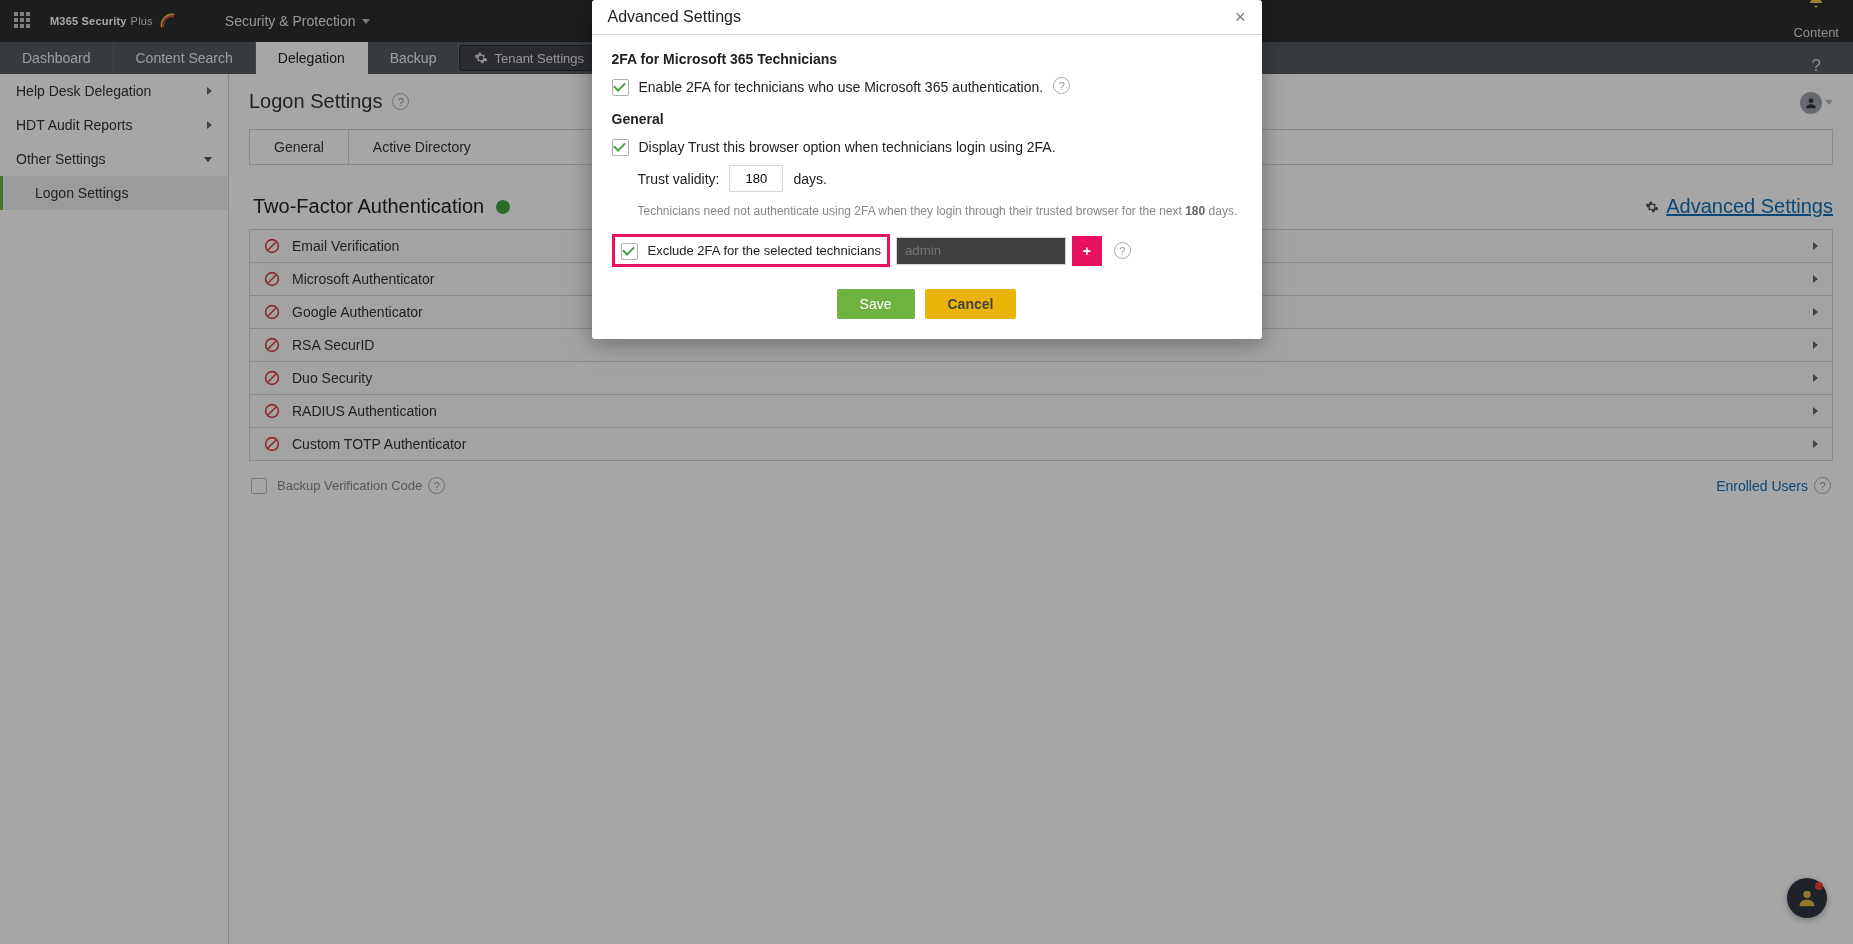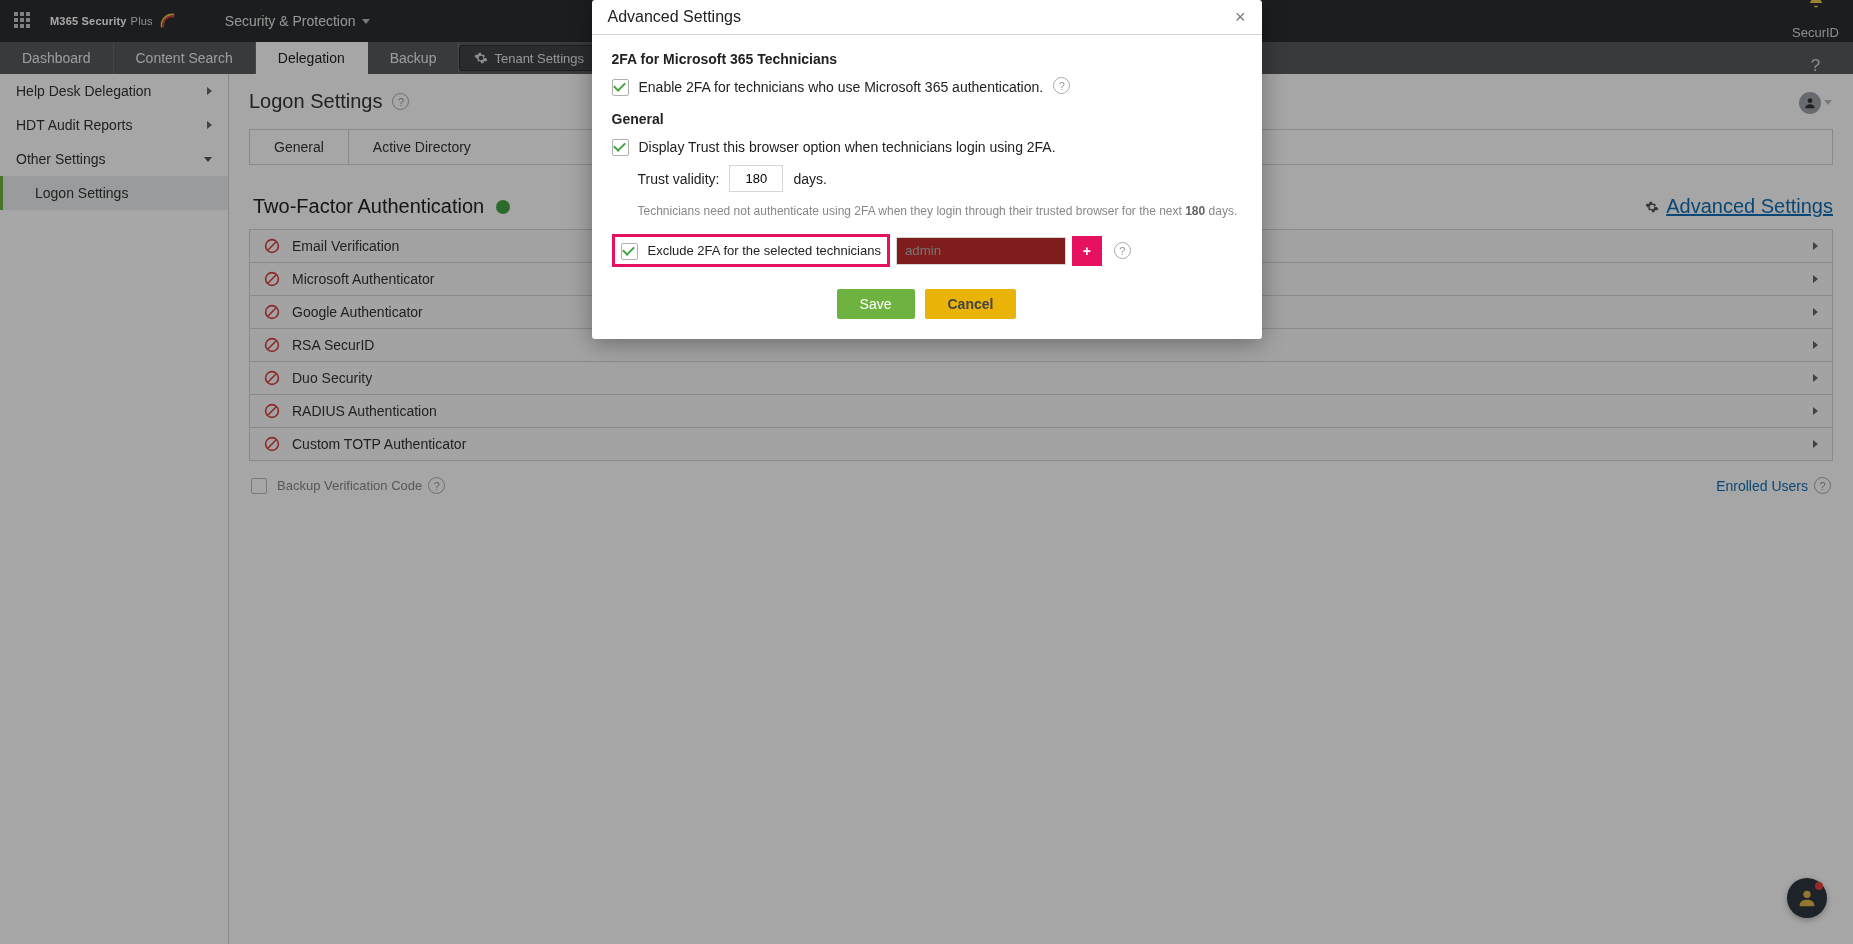--- a/index.html
+++ b/index.html
@@ -75,21 +75,21 @@
   .sect-title{font-weight:600;font-size:14px;margin:0 0 10px 0;}
   .form-row{display:flex;align-items:flex-start;gap:10px;margin-bottom:14px;font-size:14px;line-height:20px;}
   .green-check{width:15px;height:15px;border:1px solid #b0b0b0;border-radius:2px;display:inline-block;position:relative;flex-shrink:0;margin-top:2px;}
   .green-check::after{content:"";position:absolute;left:3px;top:0px;width:5px;height:9px;border:solid #3fa33f;border-width:0 2px 2px 0;transform:rotate(45deg);}
   .trust-line{display:flex;align-items:center;gap:10px;margin-left:26px;margin-bottom:6px;font-size:14px;}
   .trust-line input{width:48px;height:23px;border:1px solid var(--border);text-align:center;font-size:13px;}
   .note{margin-left:26px;font-size:12px;color:#888;max-width:600px;}
   .note b{color:#666;font-weight:600;}
   .exclude-row{display:flex;align-items:center;gap:6px;margin-top:16px;}
   .highlight-box{border:3px solid var(--highlight);padding:4px 6px;display:inline-flex;align-items:center;gap:10px;}
-  .tech-input{width:152px;height:22px;border:1px solid var(--border);padding:2px 8px;color:#999;background:#7f1d1d;}
+  .tech-input{width:152px;height:22px;border:1px solid var(--border);padding:2px 8px;color:#999;background:#404040;}
   .plus-btn{width:24px;height:24px;background:var(--highlight);color:#fff;display:inline-flex;align-items:center;justify-content:center;font-weight:bold;cursor:pointer;border:3px solid var(--highlight);font-size:14px;}
   .btn-row{display:flex;justify-content:center;gap:10px;margin-top:22px;}
   .btn{padding:6px 22px;font-size:14px;cursor:pointer;border:1px solid transparent;border-radius:2px;}
   .btn-save{background:var(--green);color:#fff;}
   .btn-cancel{background:#eab308;color:#444;font-weight:bold;}
   
   .float-help{position:absolute;right:26px;bottom:26px;width:40px;height:40px;border-radius:50%;background:#2f3641;display:flex;align-items:center;justify-content:center;cursor:pointer;box-shadow:0 2px 6px rgba(0,0,0,.3);}
   .float-help .dot{position:absolute;top:4px;right:4px;width:8px;height:8px;background:#e64040;border-radius:50%;}
   .chev-right{width:0;height:0;border-top:4px solid transparent;border-bottom:4px solid transparent;border-left:5px solid #666;display:inline-block;}
   .chev-down{width:0;height:0;border-left:4px solid transparent;border-right:4px solid transparent;border-top:5px solid #bbb;display:inline-block;}
@@ -126,21 +126,21 @@
   </div>
   <div class="top-right">
     <a>License</a>
     <a>Email</a>
     <span class="bell">
       <svg viewBox="0 0 24 24" width="18" height="18" fill="currentColor">
           <path d="M12 2a6 6 0 0 0-6 6v4l-2 3v1h16v-1l-2-3V8a6 6 0 0 0-6-6zm0 20a2.5 2.5 0 0 0 2.5-2.5h-5A2.5 2.5 0 0 0 12 22z"></path>
         </svg>
       <span class="badge">4</span>
     </span>
-    <a>SecurID</a>
+    <a>Content</a>
     <a style="font-size:17px;color:#d9d9d9;">?</a>
     <div class="user-menu">
       <span class="avatar-circ">
         <svg viewBox="0 0 24 24" width="14" height="14" fill="#333">
             <circle cx="12" cy="8" r="4"></circle>
             <path d="M4 20c0-4 4-6 8-6s8 2 8 6v1H4z"></path>
           </svg>
       </span>
       <span class="chev-down"></span>
     </div>

